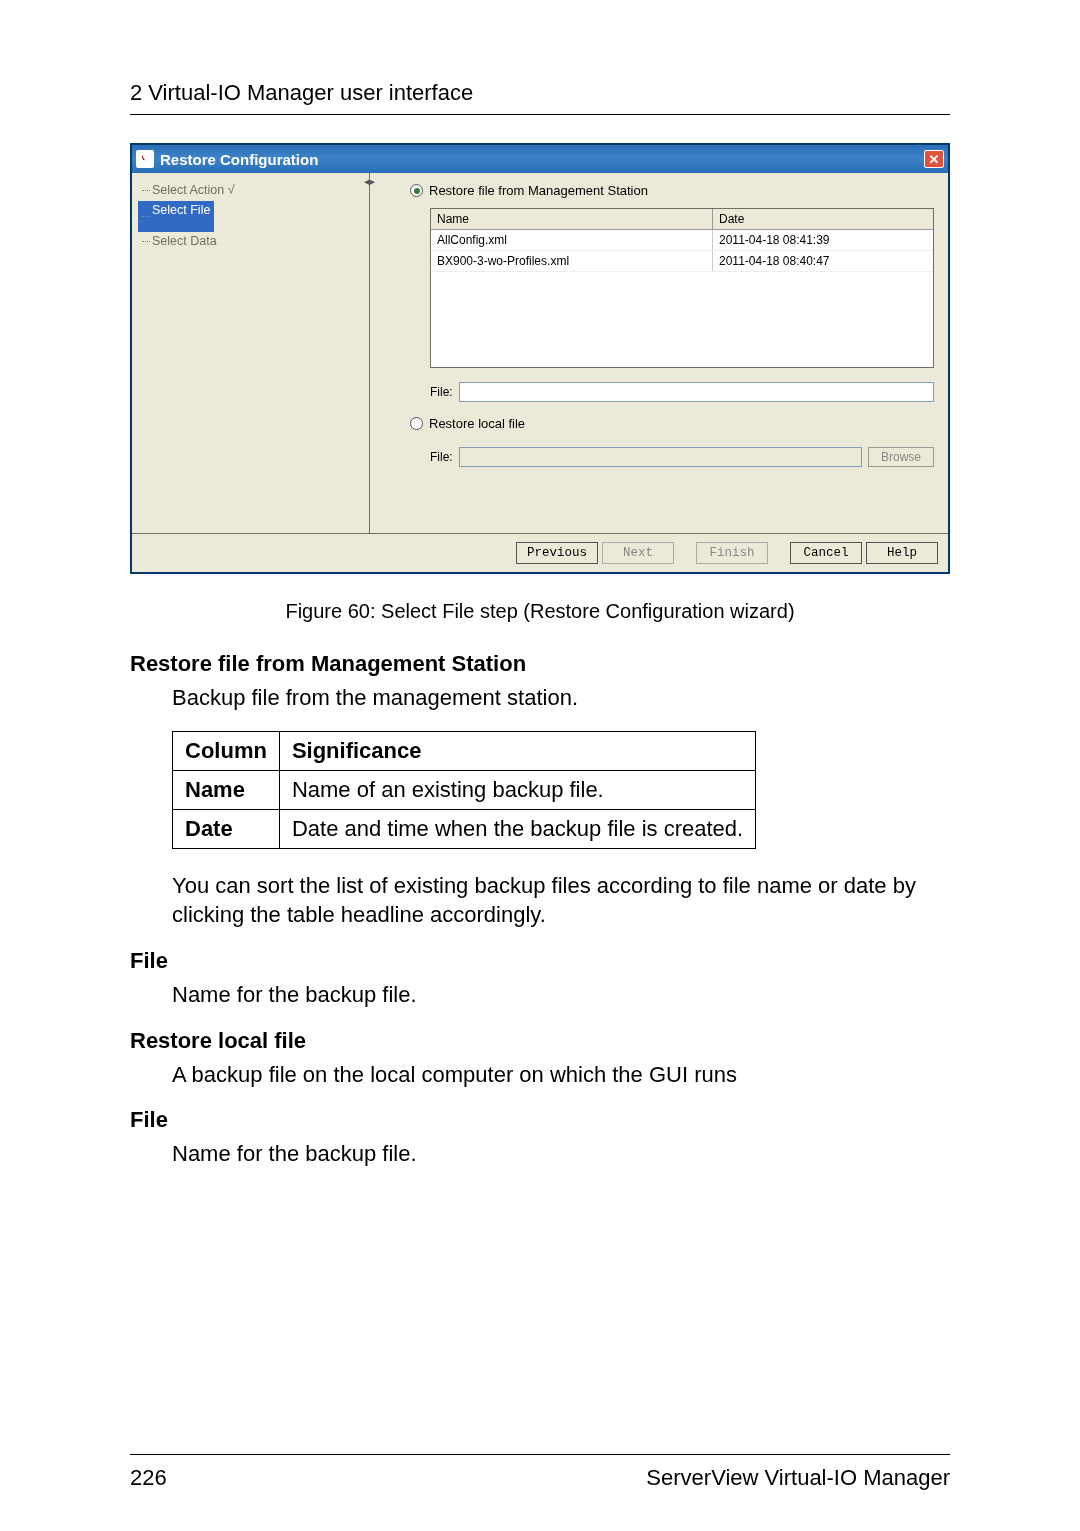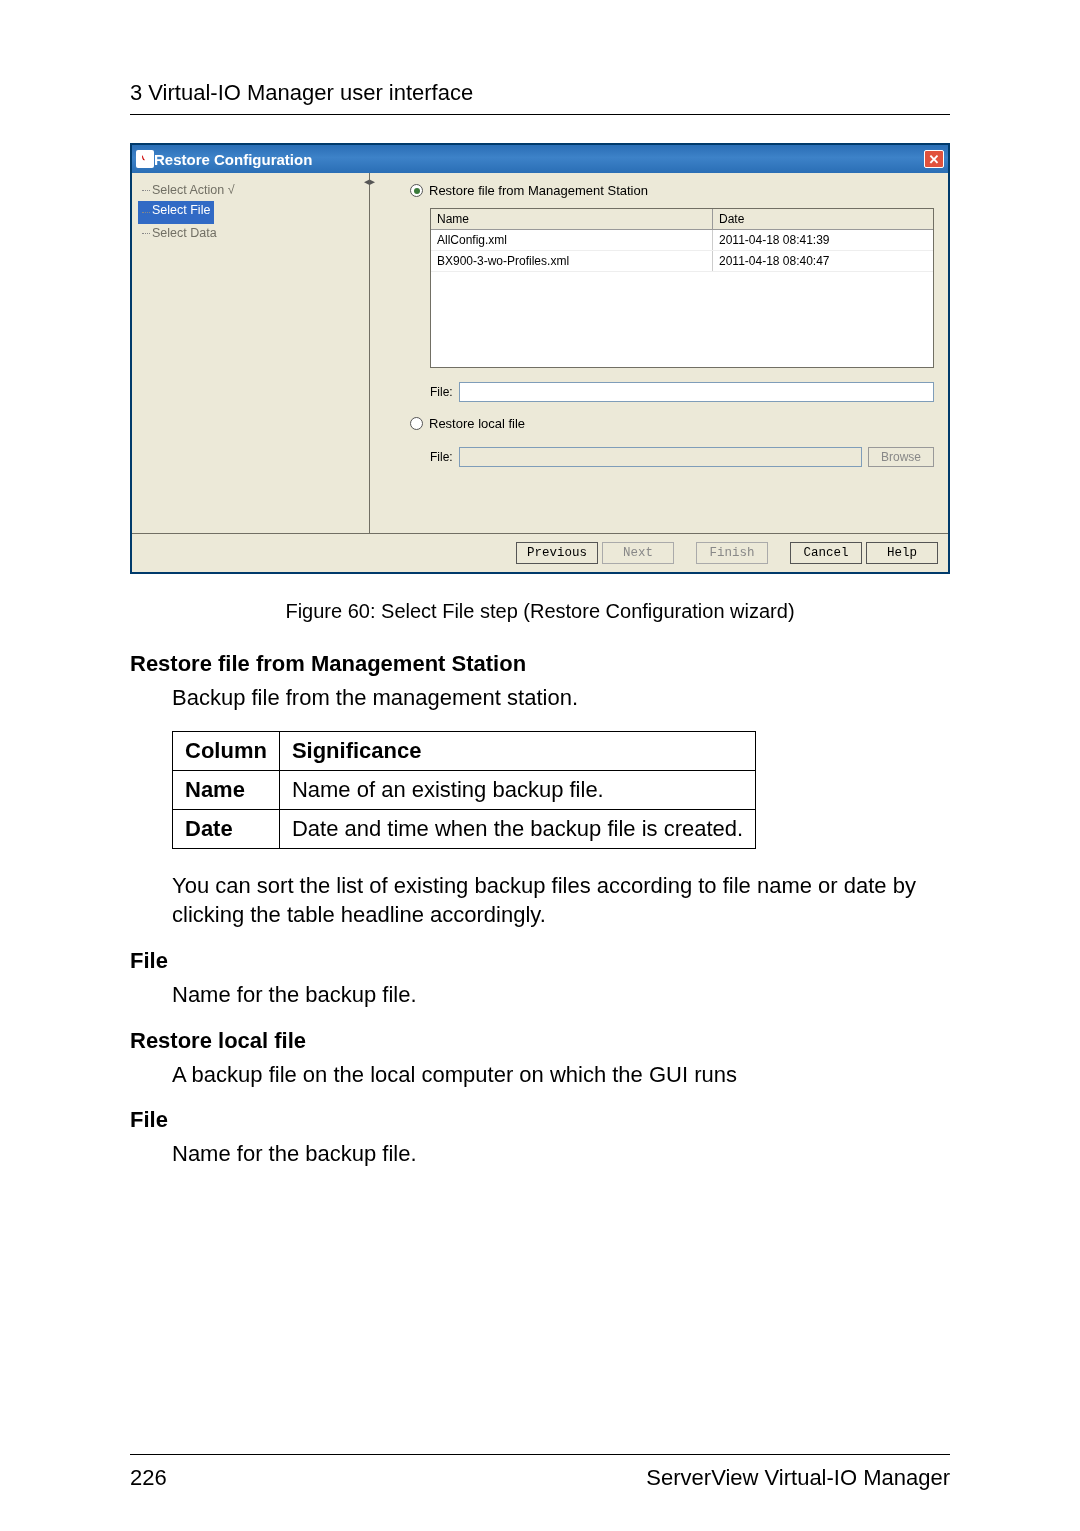--- a/index.html
+++ b/index.html
@@ -31,21 +31,21 @@
       display: flex;
       align-items: center;
       justify-content: space-between;
       background: linear-gradient(to bottom, #2a6eb5 0%, #3d82c8 45%, #2a6eb5 100%);
       color: #fff;
       padding: 2px 4px;
       font-weight: bold;
       font-size: 15px;
       height: 28px;
     }
-    .titlebar-left { display: flex; align-items: center; }
+    .titlebar-left { display: flex; align-items: center; gap: 6px; }
     .java-icon {
       width: 18px; height: 18px; background: #fff; border-radius: 2px;
       display: inline-flex; align-items: center; justify-content: center;
       font-size: 12px; color: #c00;
     }
     .close-btn {
       width: 20px; height: 18px; background: #e1523d; border: 1px solid #fff;
       color: #fff; font-weight: bold; font-size: 13px; display: flex;
       align-items: center; justify-content: center; border-radius: 2px;
     }
@@ -69,21 +69,21 @@
     .tree-item::before {
       content: "";
       position: absolute;
       left: 4px; top: 50%;
       width: 8px; border-top: 1px dotted #888;
     }
     .tree-item.selected {
       background: #316ac5;
       color: #fff;
       display: inline-block;
-      padding: 0 4px 4px 14px;
+      padding: 0 4px 12px 14px;
     }
     .tree-item.done::after { content: " √"; }
     .splitter {
       position: absolute; right: -6px; top: 2px;
       font-size: 11px; color: #555;
     }
     .right-panel {
       flex: 1;
       padding: 10px 14px 10px 40px;
       display: flex;
@@ -167,21 +167,21 @@
       border: none; border-top: 1.5px solid #000; margin-bottom: 10px;
     }
     .footer-row {
       display: flex; justify-content: space-between; font-size: 22px;
     }
   </style>
 </head>
 <body>
 
 <div class="page">
-  <div class="section-header">3 Virtual-IO Manager user interface</div>
+  <div class="section-header">2 Virtual-IO Manager user interface</div>
   <hr class="hr-top">
 
   <div class="wizard-window">
     <div class="titlebar">
       <div class="titlebar-left">
         <span class="java-icon">
           <svg width="12" height="12" viewBox="0 0 12 12">
               <path d="M3 2 C5 4 4 6 6 7 C4 8 3 6 3 2 Z" fill="#c00"></path>
             </svg>
         </span>

